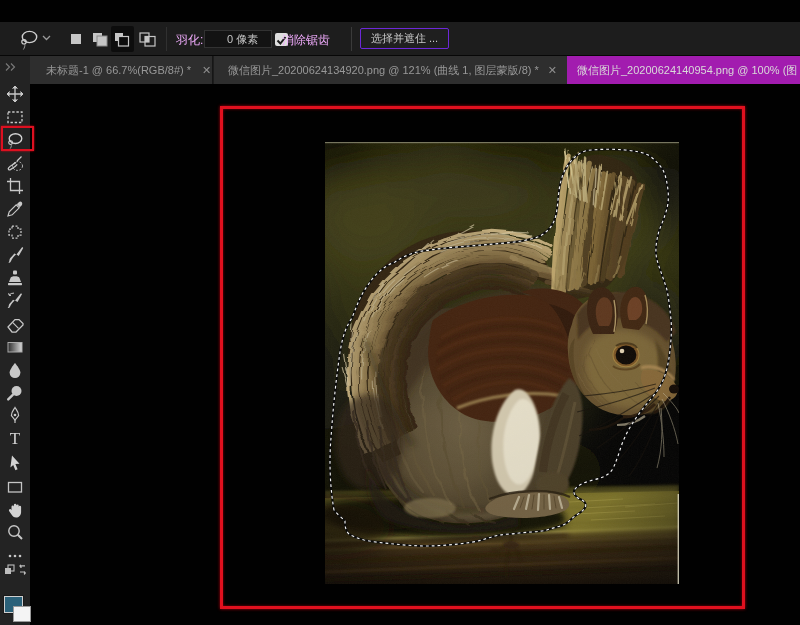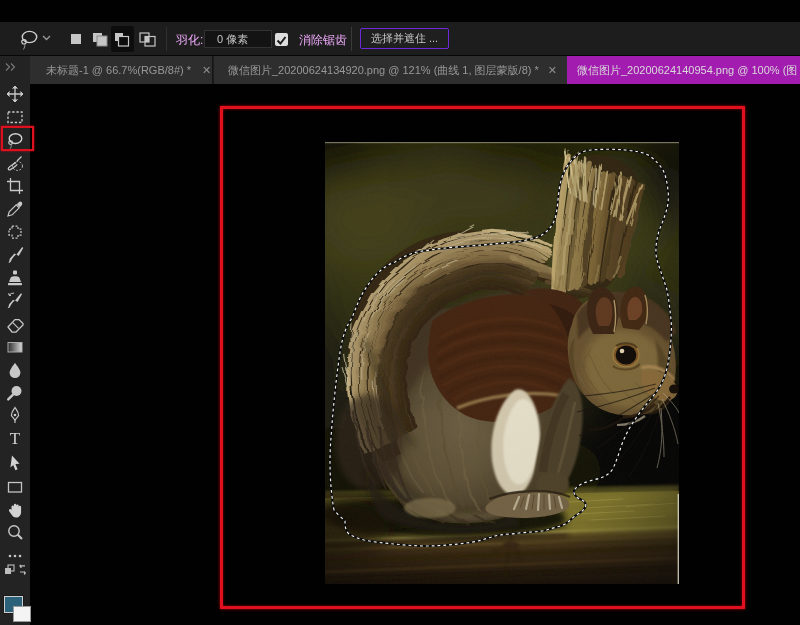--- a/index.html
+++ b/index.html
@@ -6,21 +6,21 @@
   html,body { width:800px; height:625px; overflow:hidden; background:#000; font-family:"Liberation Sans", sans-serif; }
   .abs { position:absolute; }
   #stage { position:relative; width:800px; height:625px; background:#010101; }
   
   #menubar { left:0; top:0; width:800px; height:22px; background:#181818; }
   #pslogo { left:8px; top:3px; width:17px; height:17px; background:#03202f; border:1px solid #1f5c85; color:#2e93d5; font-size:9.5px; font-weight:bold; text-align:center; line-height:15px; }
   .menuitem { top:4px; color:#c9c9c9; font-size:12px; white-space:nowrap; }
   
   #optbar { left:0; top:22px; width:800px; height:34px; background:#1d1d1d; border-bottom:1px solid #070707; }
   .opttext { color:#f0abfc; font-size:12px; white-space:nowrap;text-align:center; }
-  #feather-input { left:204px; top:8px; width:68px; height:18px; background:#131313; border:1px solid #323232; color:#c6c6c6; font-size:11px; line-height:16px; padding-left:12px; }
+  #feather-input { left:204px; top:8px; width:68px; height:18px; background:#131313; border:1px solid #323232; color:#c6c6c6; font-size:11px; line-height:16px; padding-left:22px; }
   #cb { left:275px; top:11px; width:13px; height:13px; background:#dedede; border-radius:2px; }
   #maskbtn { left:360px; top:6px; width:89px; height:21px; border:1px solid #6d28d9; border-radius:2px; background:#1f1f1f; color:#c9c9c9; font-size:11px; text-align:center; line-height:19px; }
   
   #tabbar { left:0; top:56px; width:800px; height:28px; background:#1d1d1d; }
   .tab { top:0; height:28px; font-size:11px; line-height:28px; white-space:nowrap; overflow:hidden; }
   .tab .x { color:#8f8f8f; font-size:11px; }
   
   #toolbar { left:0; top:56px; width:30px; height:569px; background:#232323; }
   .tool { position:absolute; left:6px; width:18px; height:18px; }
   
@@ -57,21 +57,21 @@
       <rect x="1" y="1" width="9" height="9" fill="none" stroke="#c6c6c6" stroke-width="1.2"></rect>
       <rect x="6" y="4.5" width="10" height="9.5" fill="none" stroke="#c6c6c6" stroke-width="1.2"></rect>
       <rect x="6" y="4.5" width="4" height="5.5" fill="#c6c6c6"></rect>
     </svg>
     <div class="abs" style="left:166px;top:5px;width:1px;height:24px;background:#303030"></div>
     <span class="opttext abs" style="left:176px;top:10px">羽化:</span>
     <div id="feather-input" class="abs">0 像素</div>
     <div id="cb" class="abs"><svg width="13" height="13" viewBox="0 0 13 13">
           <path d="M2.5,6.5 L5.4,9.5 L10.5,3" stroke="#1b1b1b" stroke-width="2" fill="none"></path>
         </svg></div>
-    <span class="opttext abs" style="left:299px;top:10px">消除锯齿</span>
+    <span class="opttext abs" style="left:282px;top:10px">消除锯齿</span>
     <div class="abs" style="left:351px;top:5px;width:1px;height:24px;background:#3a3a3a"></div>
     <div id="maskbtn" class="abs">选择并遮住 ...</div>
   </div>
 
   <div id="tabbar" class="abs">
     <div class="tab abs" style="left:30px;width:183px;background:#2e2e2e;border-right:1px solid #161616;color:#989898">
       <span style="margin-left:16px">未标题-1 @ 66.7%(RGB/8#) *</span>
       <span class="x" style="margin-left:8px">✕</span>
     </div>
     <div class="tab abs" style="left:214px;width:406px;background:#2e2e2e;border-right:1px solid #161616;color:#989898">

